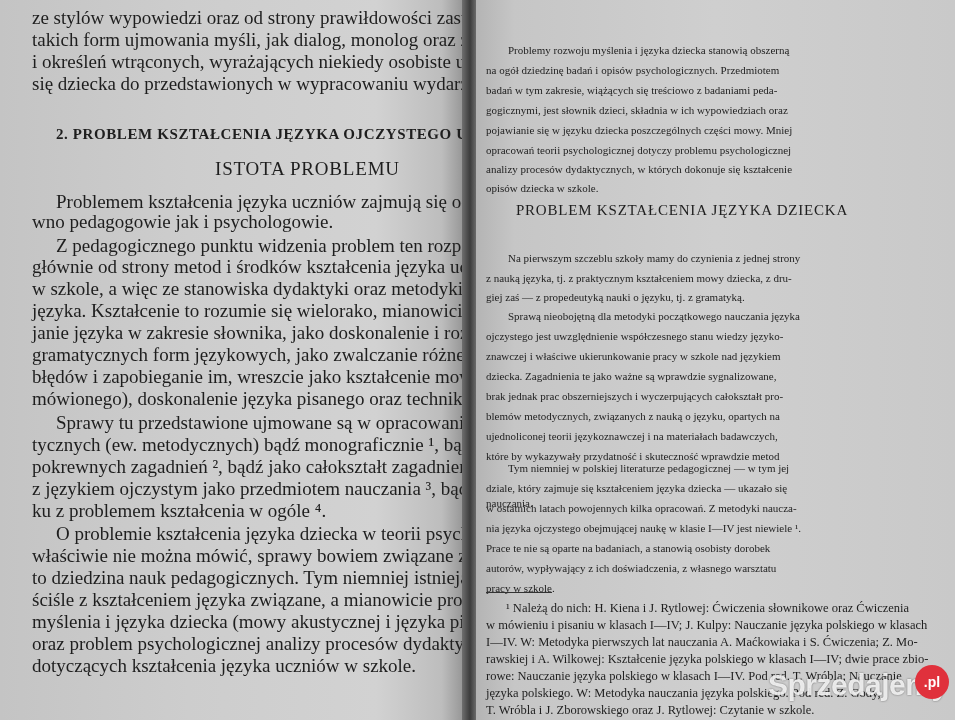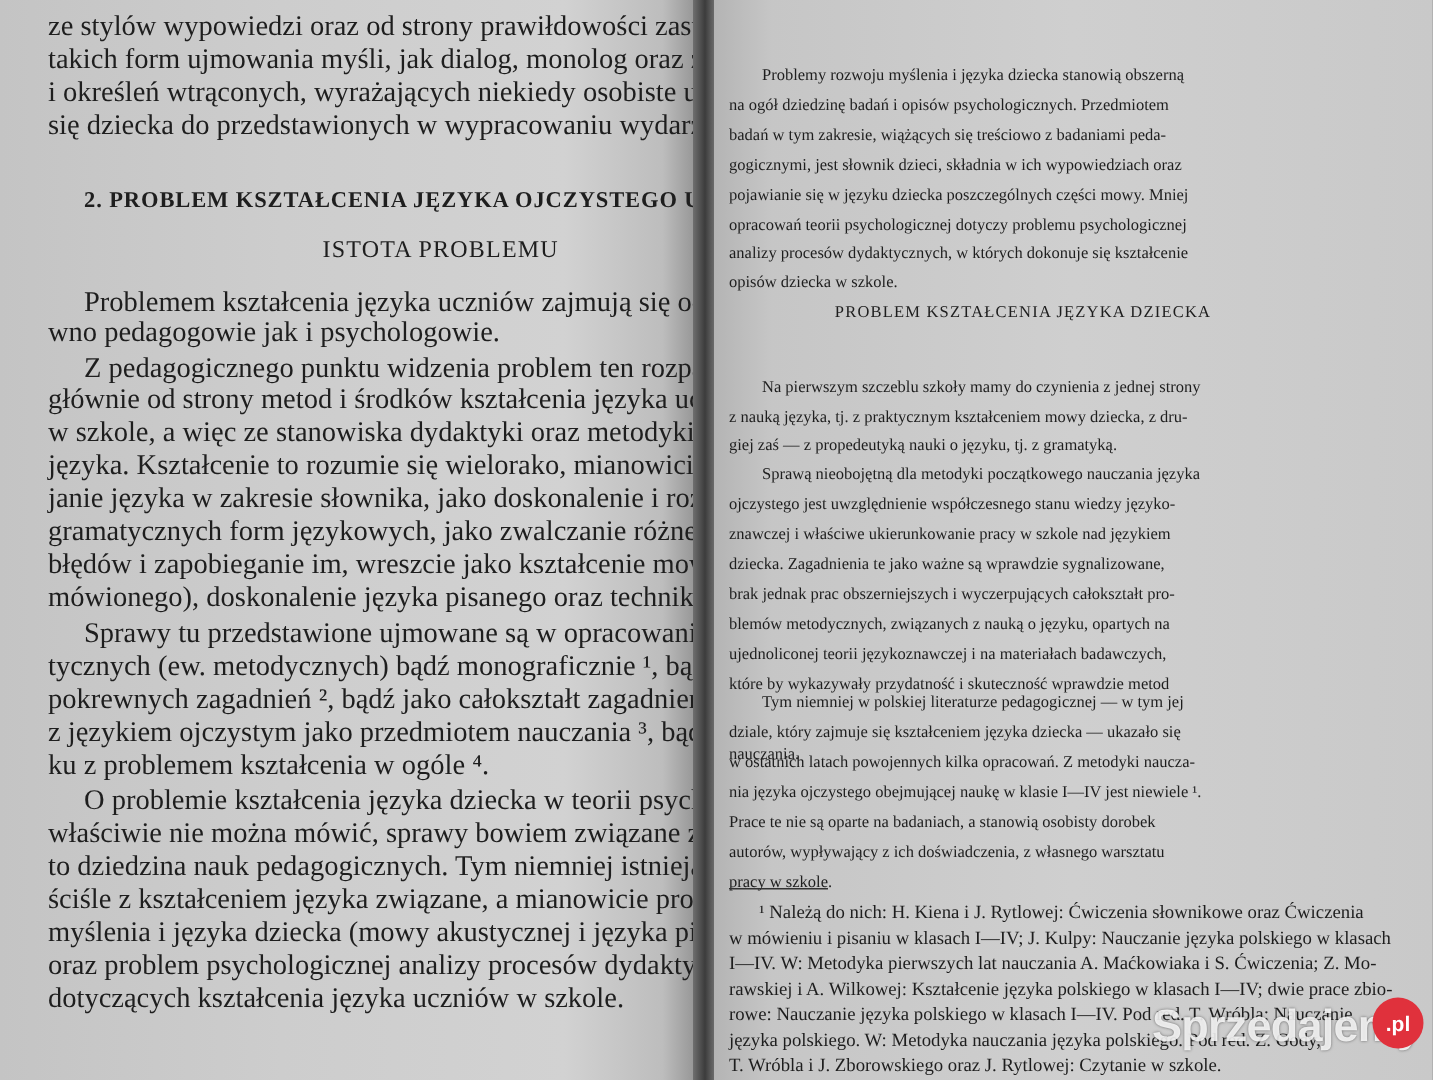--- a/index.html
+++ b/index.html
@@ -29,24 +29,24 @@
   }
   .left-body .line { left:32px; font-size:19px; }
   .left-body .line.indent { left:56px; }
   .right-body .line { left:10px; font-size:11px; }
   .right-body .line.indent { left:32px; }
   .heading-main {
     position:absolute; left:56px; top:126px; font-weight:bold; font-size:15px;
     letter-spacing:0.6px; white-space:nowrap;
   }
   .heading-sub {
-    position:absolute; left:215px; top:158px; font-size:16px; letter-spacing:0.8px; white-space:nowrap;
+    position:absolute; left:215px; top:158px; font-size:19px; letter-spacing:0.8px; white-space:nowrap;
   }
   .r-heading {
-    position:absolute; width:412px; left:0; text-align:center; font-size:11px; letter-spacing:0.8px; white-space:nowrap;
+    position:absolute; width:412px; left:0; text-align:center; font-size:15px; letter-spacing:0.8px; white-space:nowrap;
   }
   .rule { position:absolute; height:1px; background:#333; }
   .fn { position:absolute; white-space:nowrap; font-size:13.5px; line-height:16px; }
   .right-fn .fn { font-size:12.5px; left:10px; }
   .right-fn .fn.indent { left:30px; }
   .watermark {
     position:absolute; left:768px; top:668px; font-family:"Liberation Sans","DejaVu Sans",sans-serif;
     font-size:30px; font-weight:bold; color:rgba(255,255,255,0.85);
     text-shadow:0 0 2px rgba(0,0,0,0.5); letter-spacing:-0.5px;
   }

